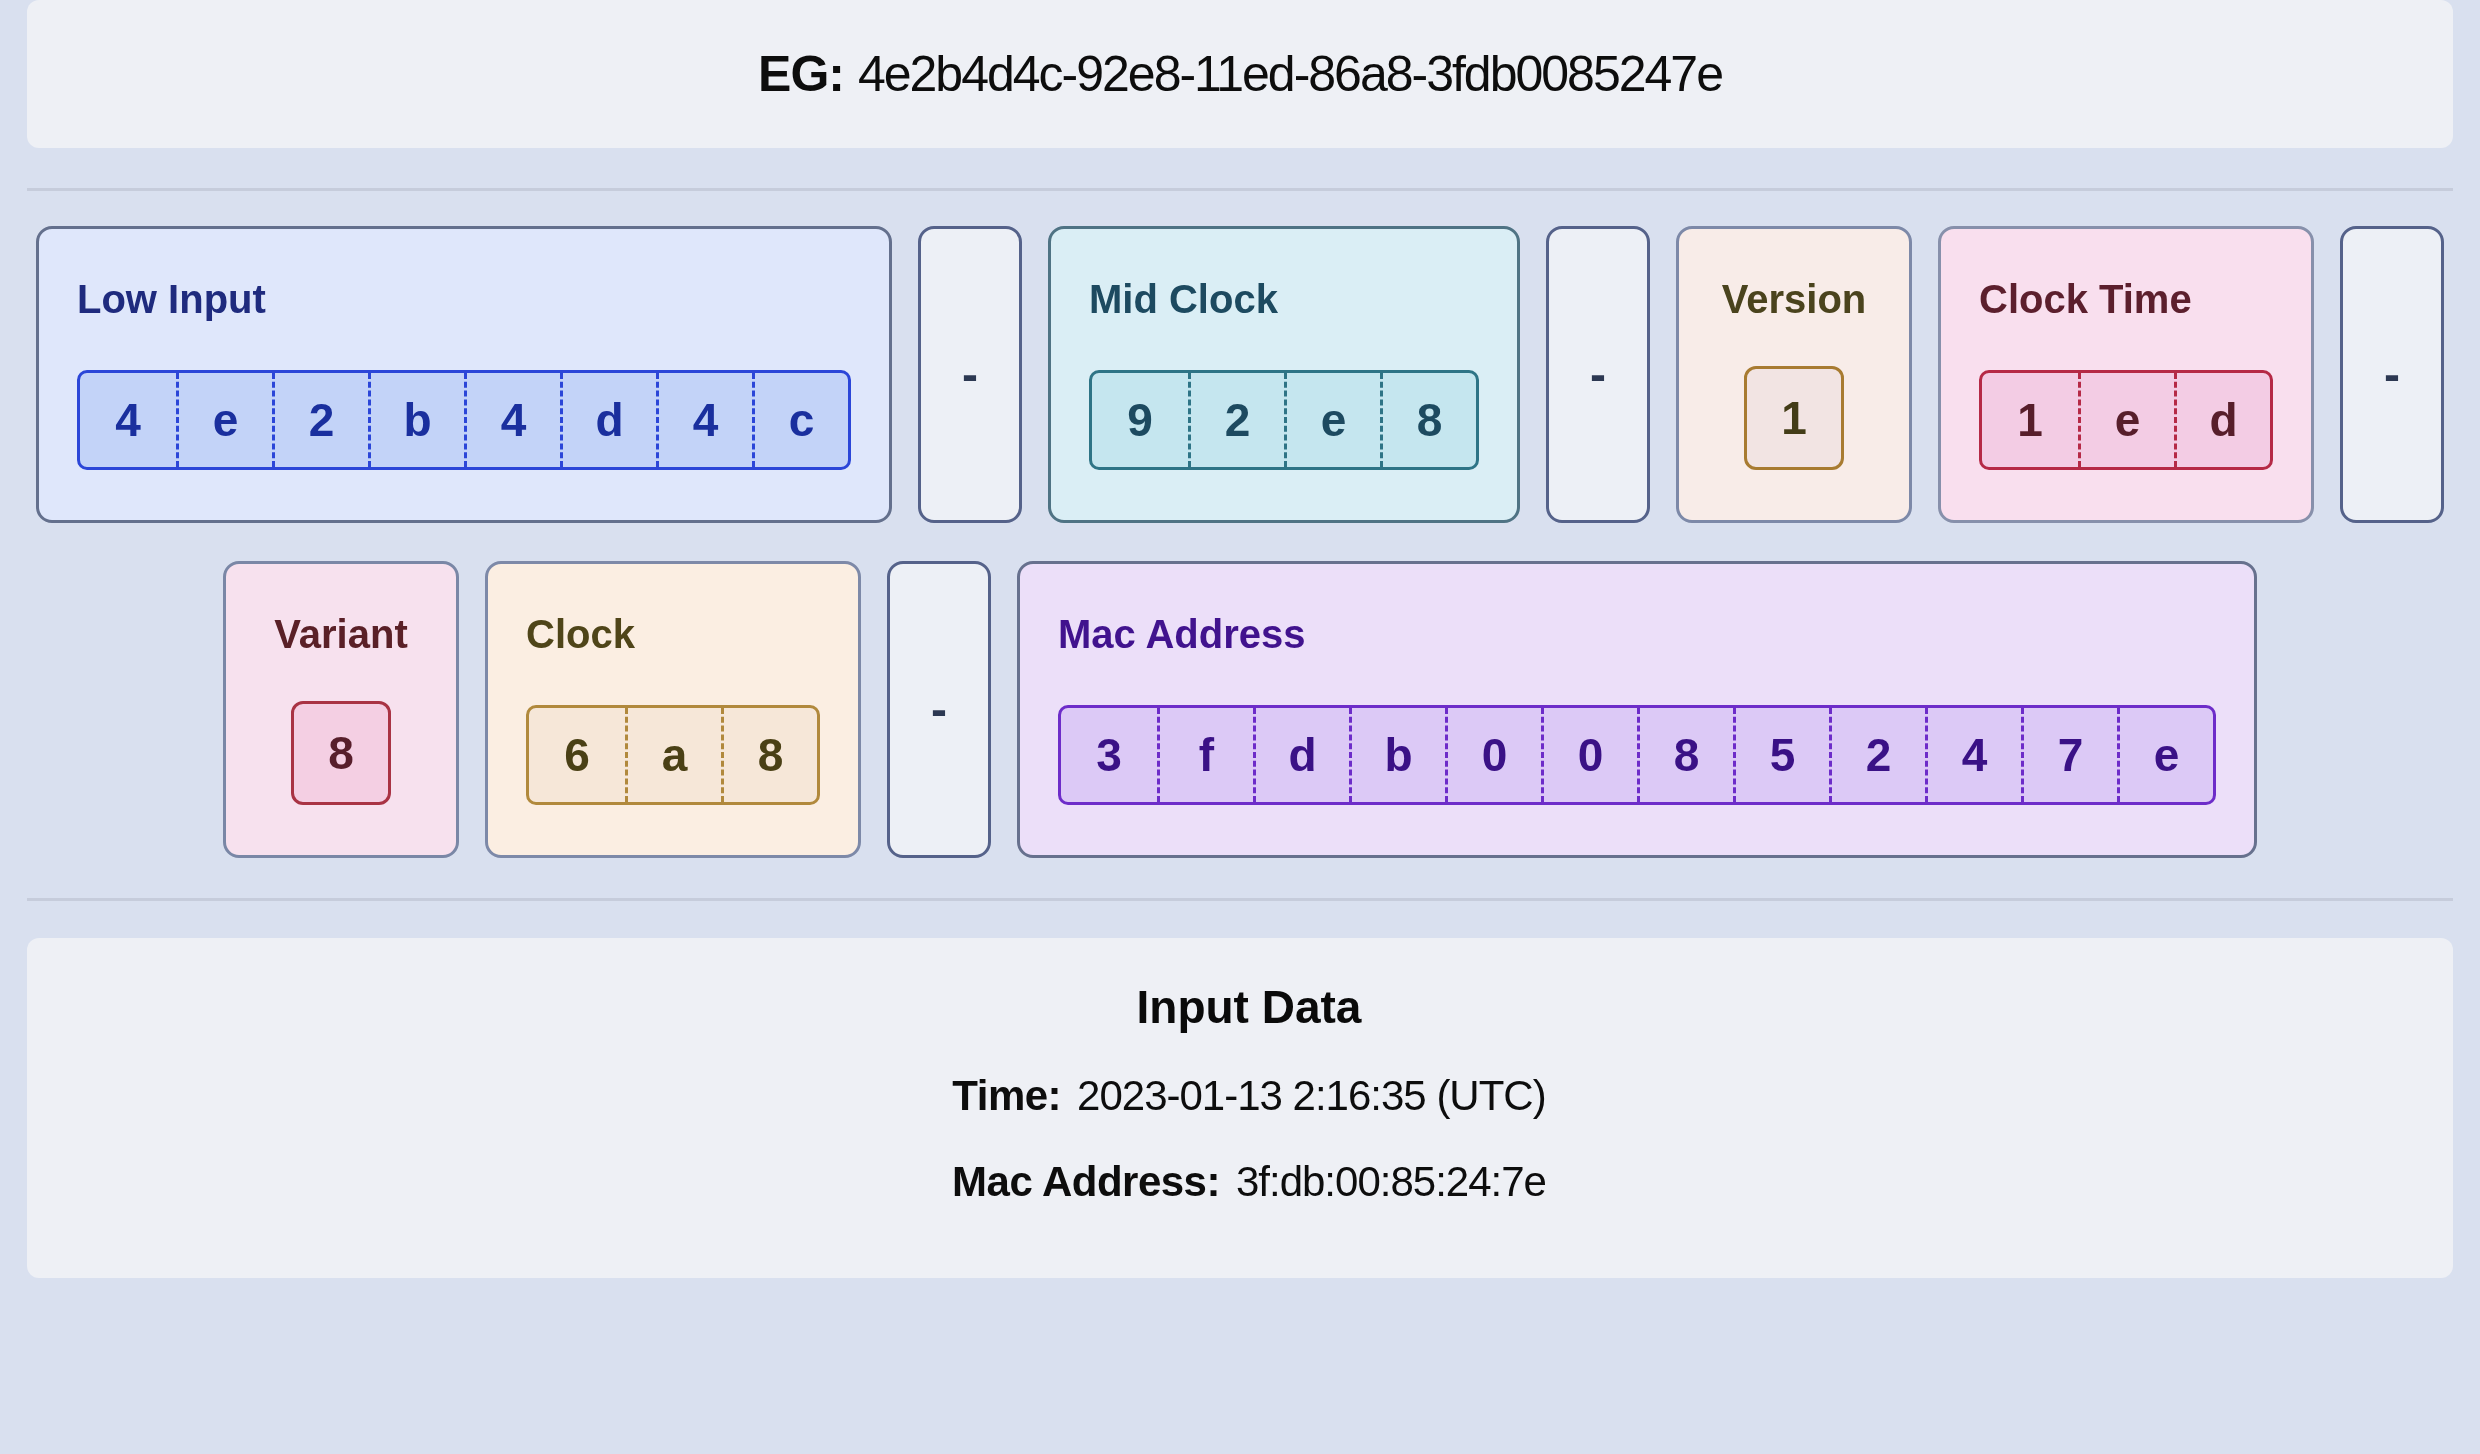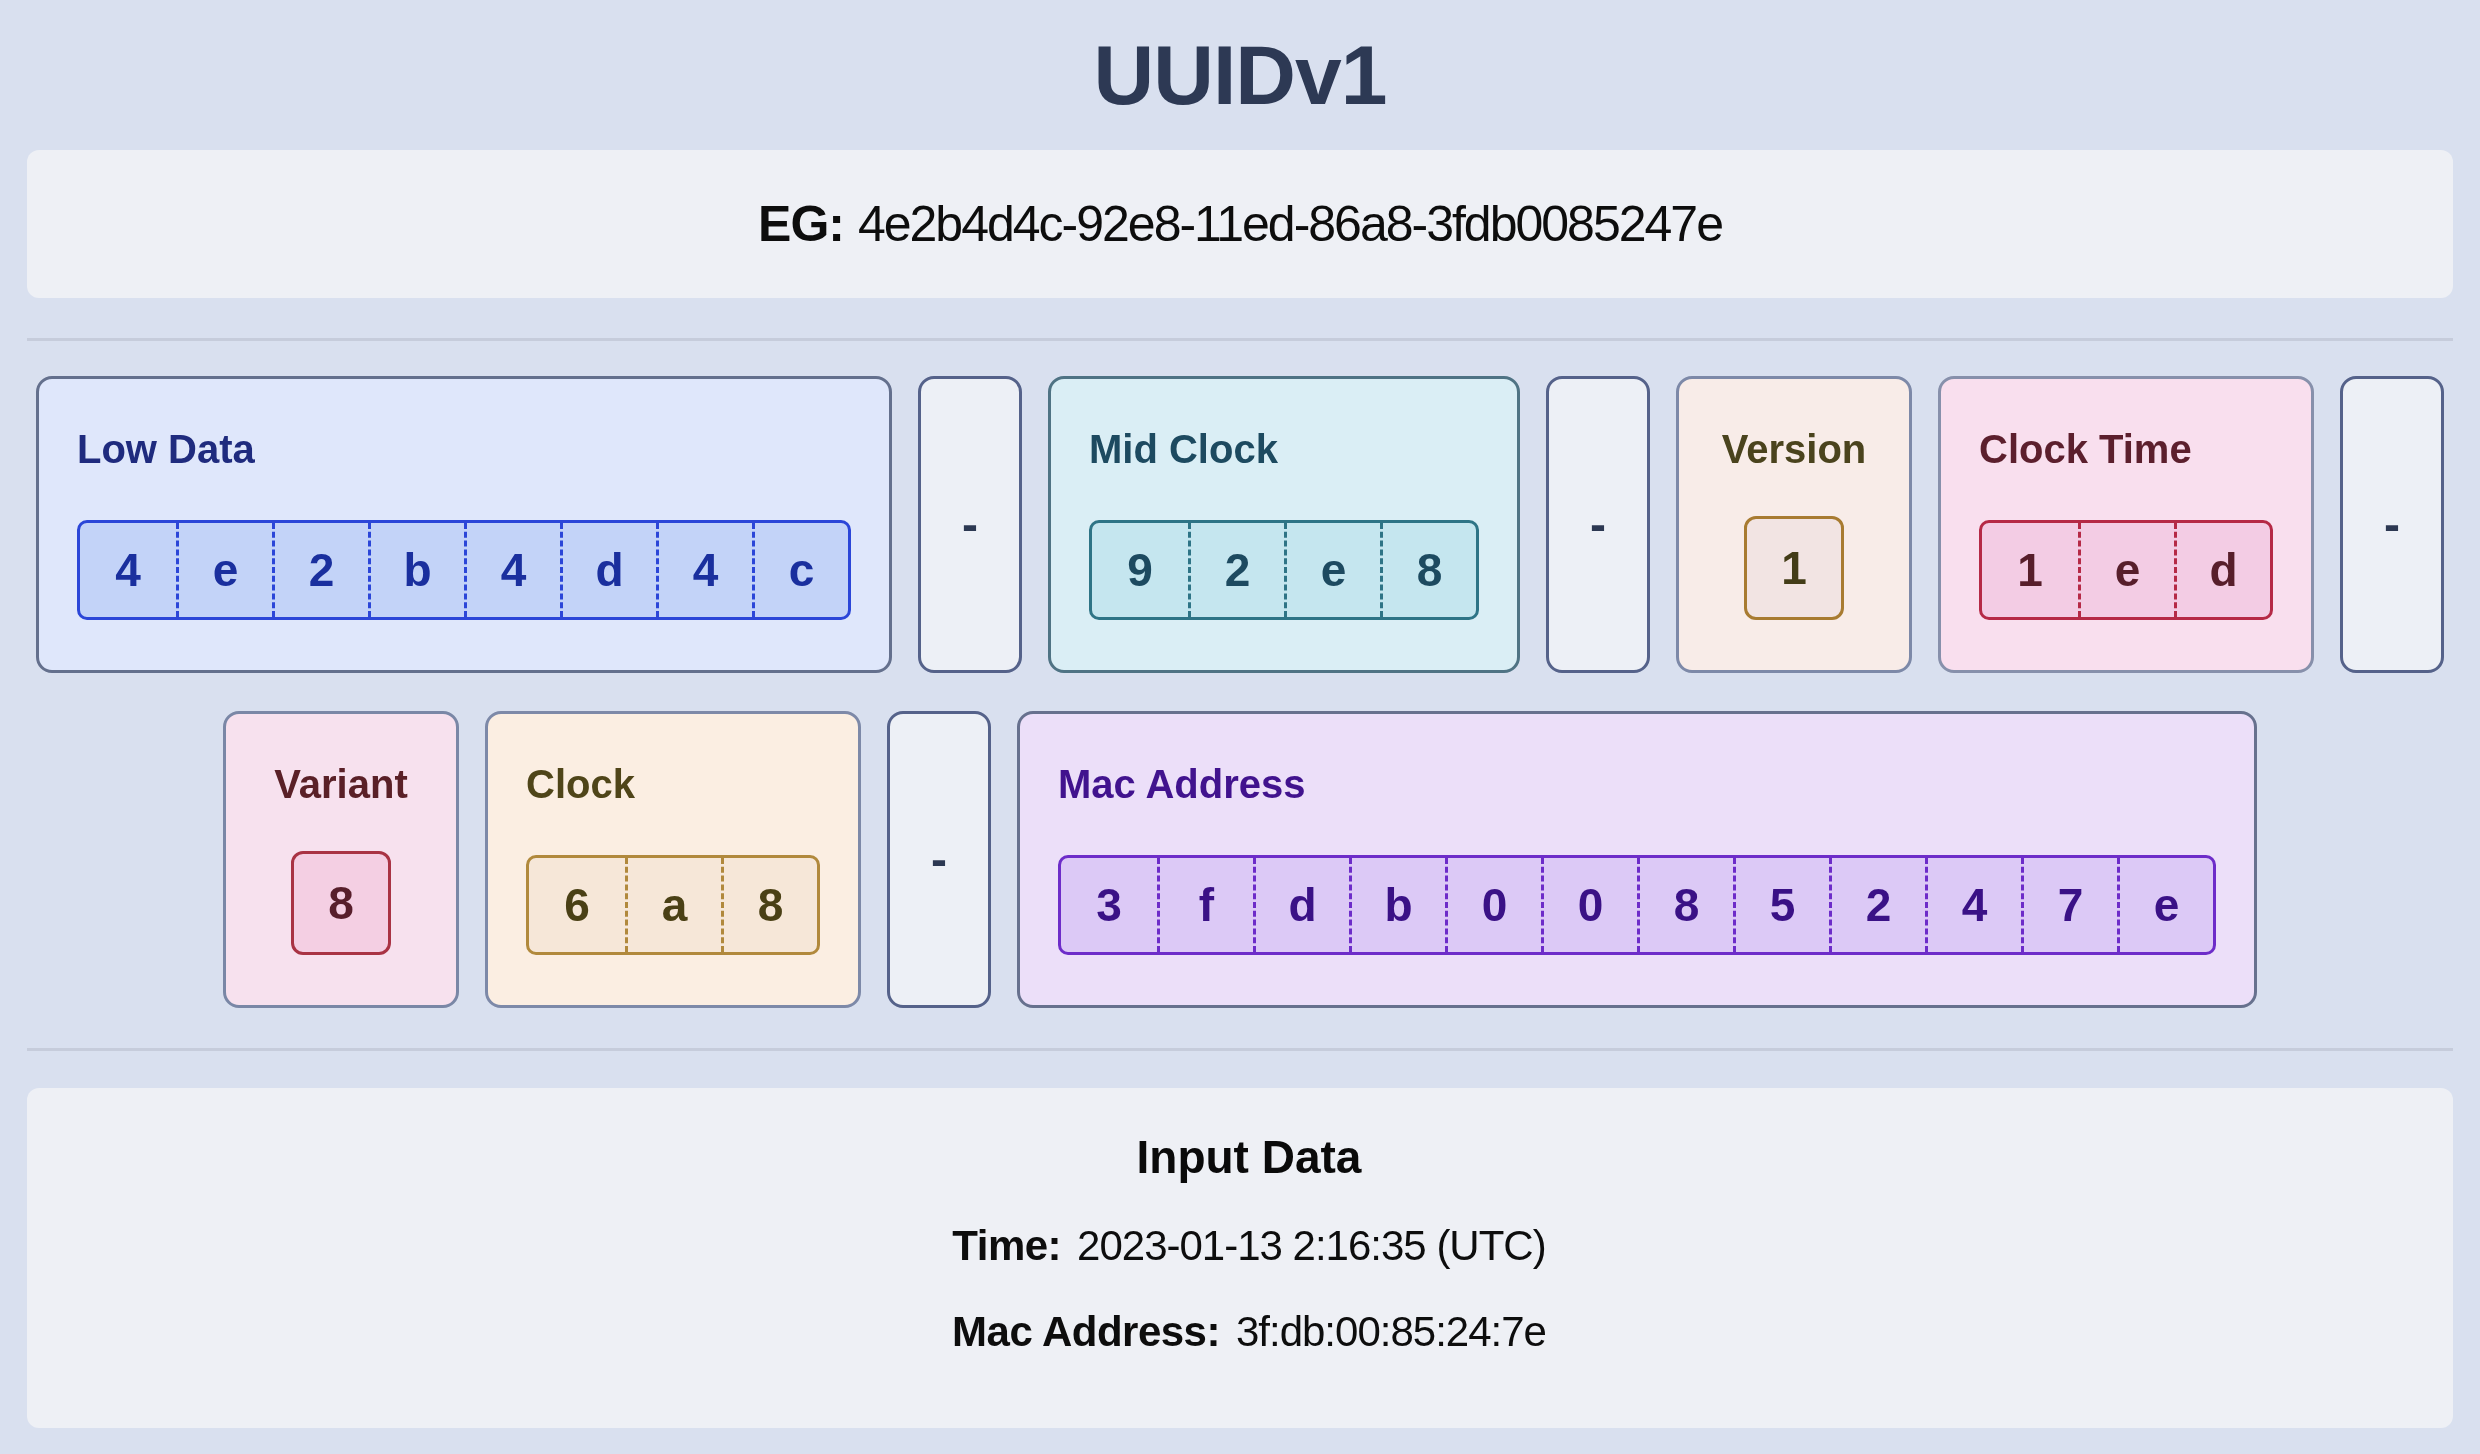--- a/index.html
+++ b/index.html
@@ -73,34 +73,31 @@
   .input-heading { font-size: 46px; font-weight: 800; color: #0a0a0a; }
   .input-line { margin-top: 38px; font-size: 42px; display: flex; align-items: baseline; text-align: right; }
   .input-line .lbl { font-weight: 800; letter-spacing: -0.5px; }
   .input-line .val { font-weight: 400; letter-spacing: -1px; margin-left: 16px; }
 </style>
 </head>
 <body>
 
 <div class="page">
 
-  <div class="header">
-    <div class="page-title">UUIDv1</div>
-  </div>
 
   <div class="eg-bar">
     <span class="eg-label">EG:</span>
     <span class="eg-value">4e2b4d4c-92e8-11ed-86a8-3fdb0085247e</span>
   </div>
 
   <hr class="divider">
 
   <div class="row first">
       <div class="seg-box" style="--boxBg: #dfe7fb; --boxBorder: #64708d; --titleColor: #1f2b7e; --cellBg: #c3d3f8; --cellBorder: #2b46d8; --digitColor: #1a2f9e;">
-        <div class="seg-title">Low Data</div>
+        <div class="seg-title">Low Input</div>
         <div class="cell-strip">
           <div class="hex-cell">4</div>
           <div class="hex-cell">e</div>
           <div class="hex-cell">2</div>
           <div class="hex-cell">b</div>
           <div class="hex-cell">4</div>
           <div class="hex-cell">d</div>
           <div class="hex-cell">4</div>
           <div class="hex-cell">c</div>
         </div>

